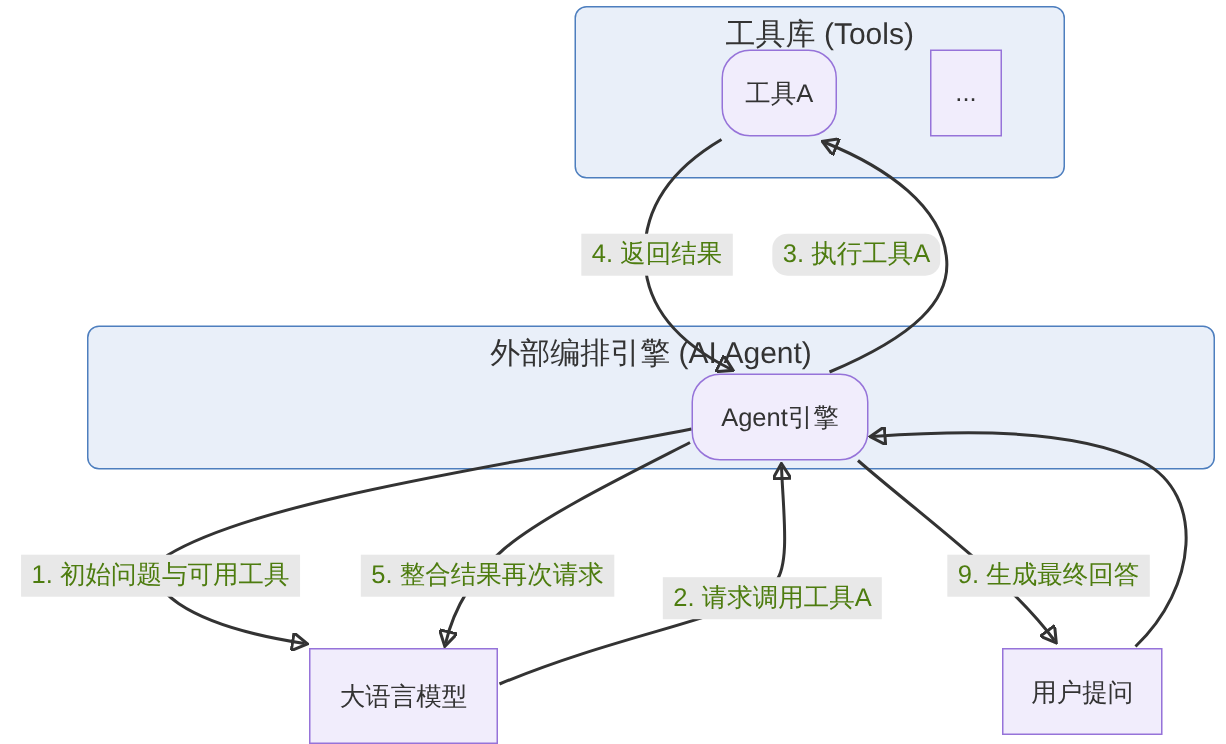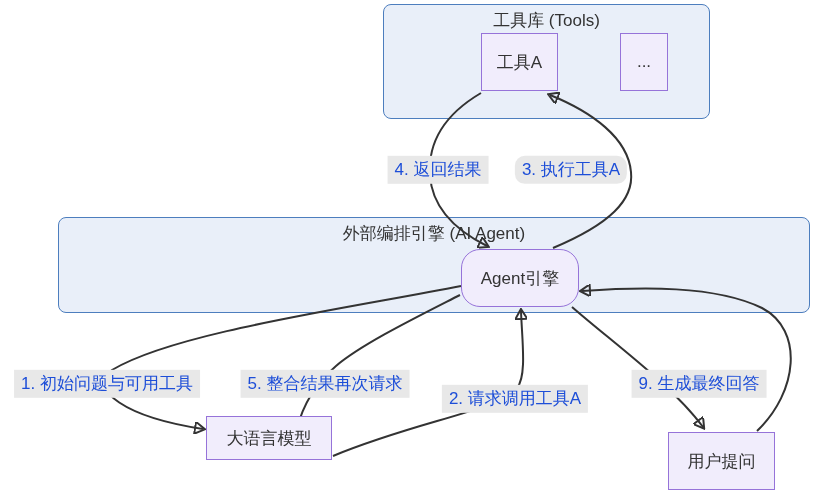--- a/index.html
+++ b/index.html
@@ -7,32 +7,32 @@
     position:relative;width:817px;height:496px;overflow:hidden;
     font-family:"Liberation Sans","DejaVu Sans",sans-serif;
     color:#333333;background:#ffffff;
   }
   .cluster{
     position:absolute;background:#E9EFF9;border:1.5px solid #4D7EBE;
     border-radius:8px;box-sizing:border-box;z-index:1;
   }
   .cluster-title{
     position:absolute;top:4px;left:0;right:0;text-align:center;
-    font-size:17px;color:#333333;z-index:2;
+    font-size:20px;color:#333333;z-index:2;
   }
   .edges{position:absolute;left:0;top:0;z-index:2;}
   .edges path{stroke:#333333;stroke-width:2;fill:none;}
   .node{
     position:absolute;background:#F1EDFC;border:1.5px solid #9673D9;
     box-sizing:border-box;display:flex;align-items:center;justify-content:center;
     font-size:17px;color:#333333;z-index:3;
   }
   .edge-label{
     position:absolute;transform:translate(-50%,-50%);
-    background:#E8E8E8;color:#1d4ed8;font-size:17px;line-height:1.2;
+    background:#E8E8E8;color:#4d7c0f;font-size:17px;line-height:1.2;
     padding:4px 7px;white-space:nowrap;z-index:4;
   }
 </style>
 </head>
 <body>
 
 <div class="canvas">
 
   <div class="cluster" style="left:383px;top:4px;width:327px;height:115px;">
     <div class="cluster-title">工具库 (Tools)</div>
@@ -57,33 +57,33 @@
 
     <path d="M 460,295 C 415,318 362,344 336,366 C 314,385 302,408 297,429" marker-end="url(#arrow)"></path>
 
     <path d="M 333,456 C 420,420 495,412 517,388 C 527,376 522,340 521,311" marker-end="url(#arrow)"></path>
 
     <path d="M 572,307 C 612,342 672,385 703,427" marker-end="url(#arrow)"></path>
 
     <path d="M 757,431 C 798,392 804,330 762,308 C 715,285 640,287 582,291" marker-end="url(#arrow)"></path>
   </svg>
 
-  <div class="node" style="left:481px;top:33px;width:77px;height:58px;">
+  <div class="node" style="left:481px;top:33px;width:77px;height:58px;border-radius:19px;">
     <span>工具A</span>
   </div>
 
   <div class="node" style="left:620px;top:33px;width:48px;height:58px;">
     <span>...</span>
   </div>
 
   <div class="node" style="left:461px;top:249px;width:118px;height:58px;border-radius:19px;">
     <span>Agent引擎</span>
   </div>
 
-  <div class="node" style="left:206px;top:416px;width:126px;height:44px;">
+  <div class="node" style="left:206px;top:432px;width:126px;height:64px;">
     <span>大语言模型</span>
   </div>
 
   <div class="node" style="left:668px;top:432px;width:107px;height:58px;">
     <span>用户提问</span>
   </div>
 
   <div class="edge-label" style="left:438px;top:170px;">4. 返回结果</div>
   <div class="edge-label" style="left:571px;top:170px;border-radius:10px;">3. 执行工具A</div>
   <div class="edge-label" style="left:107px;top:384px;">1. 初始问题与可用工具</div>

